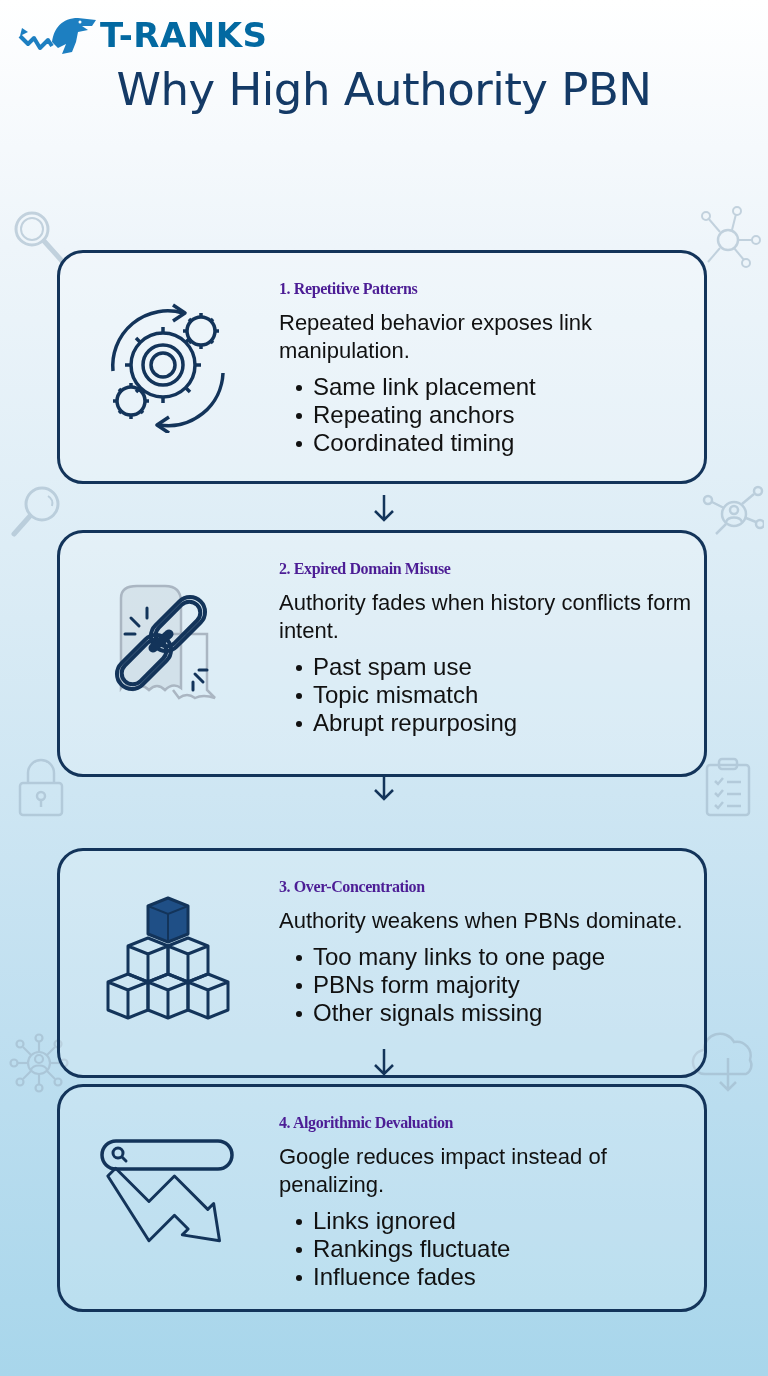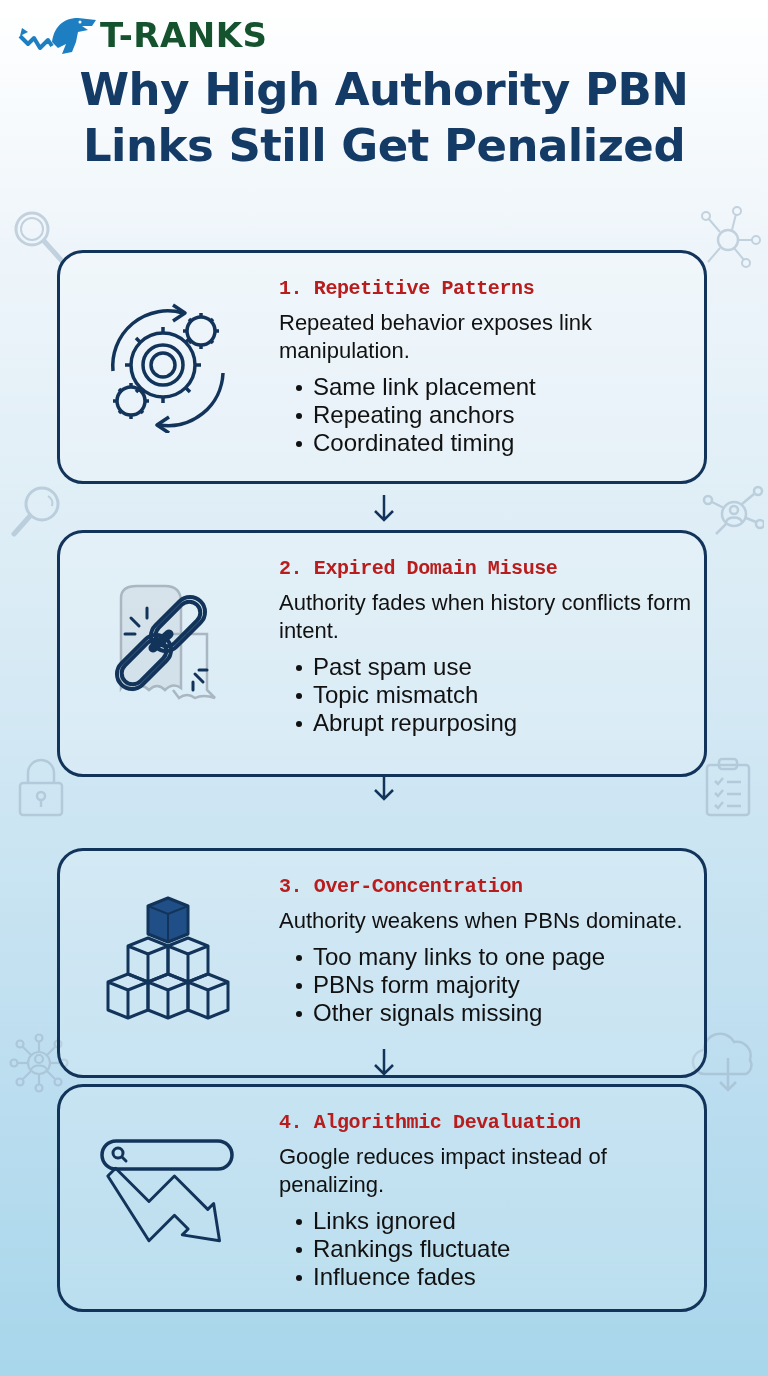--- a/index.html
+++ b/index.html
@@ -2,29 +2,29 @@
 <html><head>
 <meta charset="utf-8">
 <style>
   html,body{margin:0;padding:0;}
   body{
     width:768px;height:1376px;overflow:hidden;position:relative;
     background:linear-gradient(180deg,#ffffff 0%,#eef5fa 18%,#d9ebf5 45%,#bfdff0 75%,#a8d6eb 100%);
     font-family:"Liberation Sans","DejaVu Sans",sans-serif;
   }
   .logo{position:absolute;left:18px;top:10px;height:50px;display:flex;align-items:center;}
-  .logo-text{font-family:"DejaVu Sans",sans-serif;font-weight:bold;font-size:34px;color:#14532d;letter-spacing:0.5px;margin-left:2px;}
+  .logo-text{font-family:"DejaVu Sans",sans-serif;font-weight:bold;font-size:34px;color:#0369a1;letter-spacing:0.5px;margin-left:2px;}
   .title{position:absolute;left:0;top:62px;width:768px;text-align:center;
-    font-family:"DejaVu Sans",sans-serif;font-weight:bold;color:#143a66;font-size:45px;line-height:56px;letter-spacing:-0.5px;}
+    font-family:"DejaVu Sans",sans-serif;font-weight:normal;color:#143a66;font-size:45px;line-height:56px;letter-spacing:-0.5px;}
   .deco{position:absolute;opacity:0.55;}
   .card{position:absolute;left:57px;width:650px;border:3px solid #13345a;border-radius:26px;box-sizing:border-box;
     background:rgba(255,255,255,0.18);}
   .card-icon{position:absolute;left:38px;top:30px;width:140px;height:160px;display:flex;align-items:center;justify-content:center;}
   .card-body{position:absolute;left:219px;top:20px;right:10px;}
-  .card-title{font-family:Liberation Mono, monospace;font-weight:bold;color:#b91c1c;font-size:20px;line-height:32px;letter-spacing:-0.4px;white-space:nowrap;}
+  .card-title{font-family:Liberation Serif, serif;font-weight:bold;color:#4c1d95;font-size:16px;line-height:32px;letter-spacing:-0.4px;white-space:nowrap;}
   .card-desc{color:#111;font-size:22px;line-height:28px;margin-top:4px;}
   .card-list{list-style:none;margin:8px 0 0 0;padding:0 0 0 14px;}
   .card-list li{color:#111;font-size:24px;line-height:28px;position:relative;padding-left:20px;}
   .card-list li::before{content:"";position:absolute;left:3px;top:12px;width:6px;height:6px;border-radius:50%;background:#111;}
   .arrow{position:absolute;left:370px;width:28px;height:30px;}
 </style>
 </head>
 <body>
 
 <div class="logo">
@@ -32,21 +32,20 @@
     <path d="M2 24 L10 32 L16 26 L22 36 L30 28 L34 34" fill="none" stroke="#1d7fc1" stroke-width="4" stroke-linejoin="round"></path>
     <path d="M2 24 L4 16 L10 20 Z" fill="#1d7fc1"></path>
     <path d="M34 30 C36 16,44 6,60 6 L78 8 L74 14 L64 14 L70 18 L60 20 L58 30 L54 40 L44 42 L48 32 L40 36 Z" fill="#1d7fc1"></path>
     <circle cx="62" cy="10" r="1.5" fill="#fff"></circle>
   </svg>
   <span class="logo-text">T-RANKS</span>
 </div>
 
 <div class="title">
   <div>Why High Authority PBN</div>
-  <div>Links Still Get Penalized</div>
 </div>
 
 <svg class="deco" style="left:8px;top:205px" width="60" height="60" viewBox="0 0 60 60">
   <circle cx="24" cy="24" r="16" fill="none" stroke="#9db4c6" stroke-width="3"></circle>
   <circle cx="24" cy="24" r="11" fill="none" stroke="#9db4c6" stroke-width="2"></circle>
   <path d="M36 36 L54 56" stroke="#9db4c6" stroke-width="5" stroke-linecap="round"></path>
 </svg>
 <svg class="deco" style="left:698px;top:206px" width="64" height="64" viewBox="0 0 64 64">
   <circle cx="30" cy="34" r="10" fill="none" stroke="#9db4c6" stroke-width="2.5"></circle>
   <g fill="none" stroke="#9db4c6" stroke-width="2">

